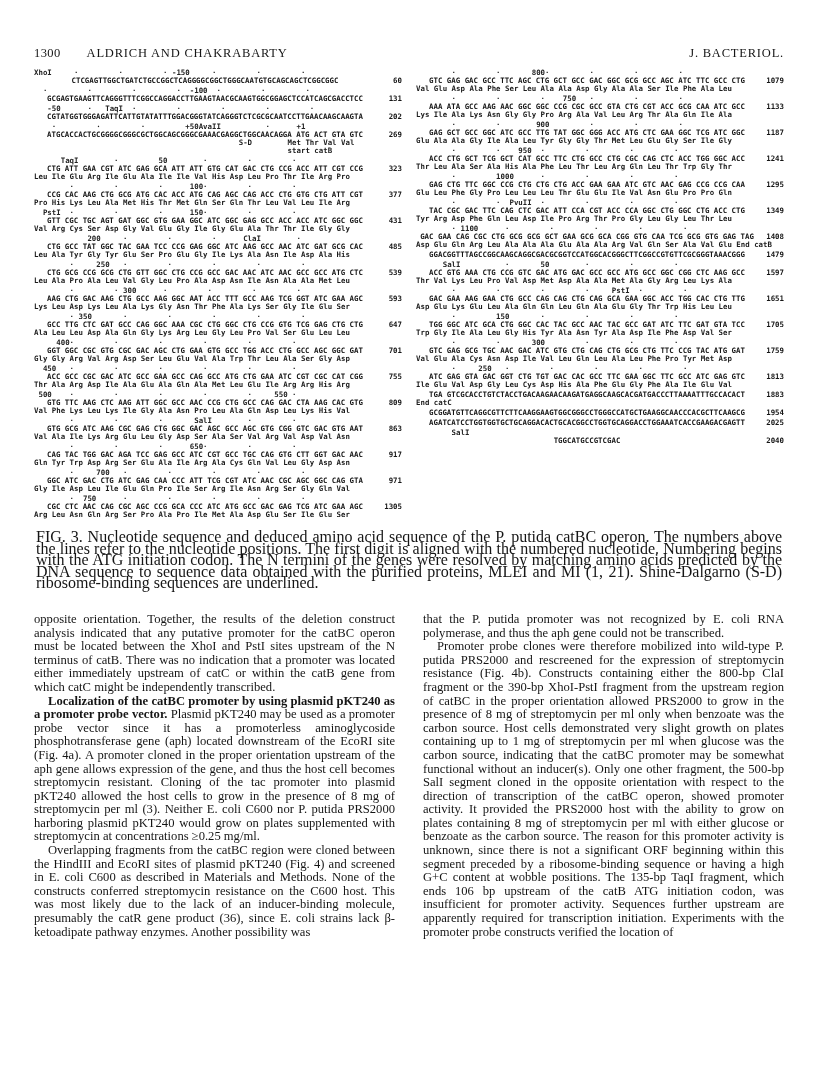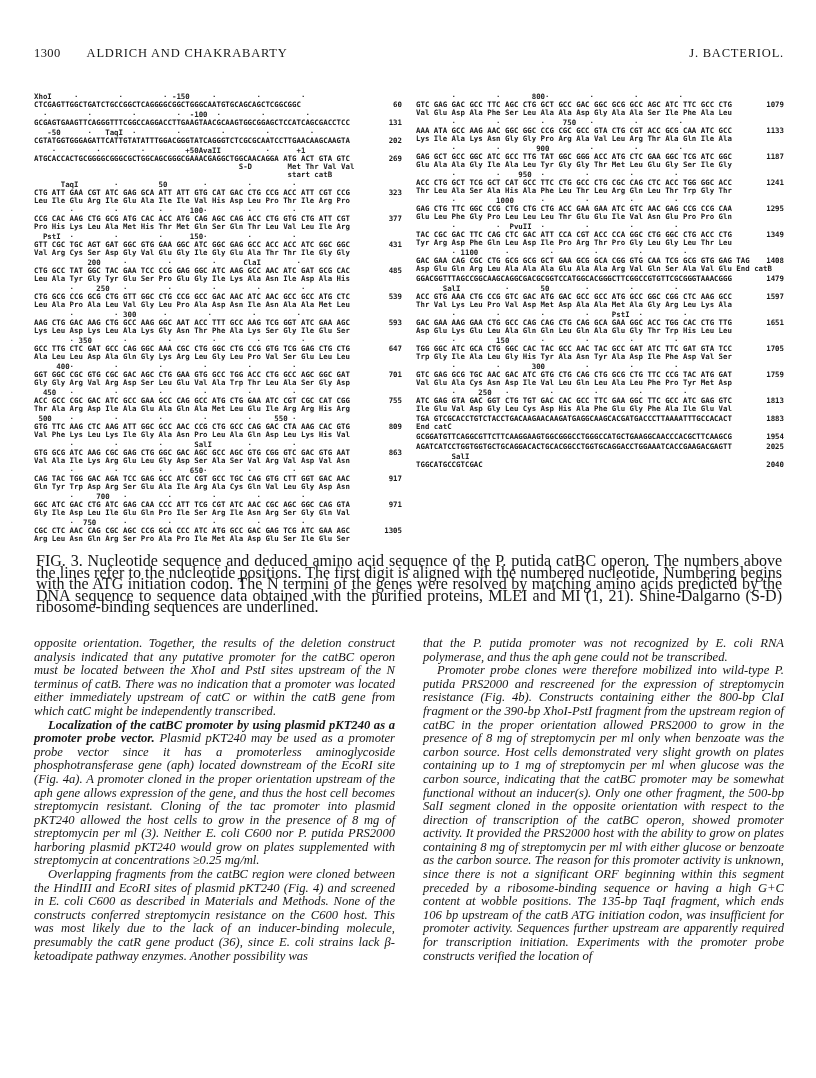--- a/index.html
+++ b/index.html
@@ -8,44 +8,44 @@
     box-sizing:border-box;padding:46px 32px 0 34px;overflow:hidden;
     font-family:"Liberation Serif",serif;
   }
   
   .header{display:flex;align-items:flex-end;font-size:12.5px;letter-spacing:.4px;}
   .header .pagenum{margin-right:26px;}
   .header .running{flex:0 0 auto;letter-spacing:.8px;}
   .header .spacer{flex:1;}
   .header .journal{letter-spacing:.8px;}
   
-  .figure{display:flex;gap:14px;margin-top:32px;}
+  .figure{display:flex;gap:14px;margin-top:8px;}
   .fig-col{flex:1 1 0;min-width:0;}
   .seq-block{margin-bottom:2px;}
   .fig-pre{
     white-space:pre;overflow:hidden;
     font-family:"DejaVu Sans Mono","Liberation Mono",monospace;
     font-size:7.4px;line-height:8px;font-weight:700;
   }
   .seq-markers{color:#222;}
   .seq-row{display:flex;align-items:baseline;}
-  .seq-text{flex:1 1 auto;min-width:0;}
+  .seq-text{flex:1 1 auto;min-width:0;text-align:center;}
   .seq-num{
     font-family:"DejaVu Sans Mono","Liberation Mono",monospace;
     font-size:7.4px;line-height:8px;font-weight:700;
     flex:0 0 26px;text-align:right;
   }
   .seq-aa{color:#1b1b1b;}
   
   .caption{
     margin:10px 2px 0 2px;font-size:16px;line-height:11.6px;
     text-align:justify;
   }
   
-  .body-cols{display:flex;gap:28px;margin-top:24px;font-style:italic;}
+  .body-cols{display:flex;gap:28px;margin-top:24px;}
   .col{flex:1 1 0;min-width:0;font-size:12.6px;line-height:13.6px;text-align:justify;}
   .para{margin:0;text-indent:14px;}
   .para.no-indent{text-indent:0;}
   .lead{font-weight:700;}
 </style>
 </head>
 <body>
 
 <div class="page">
 

